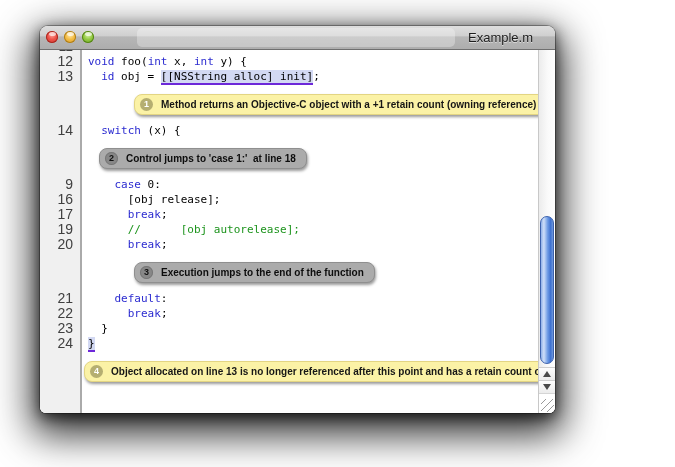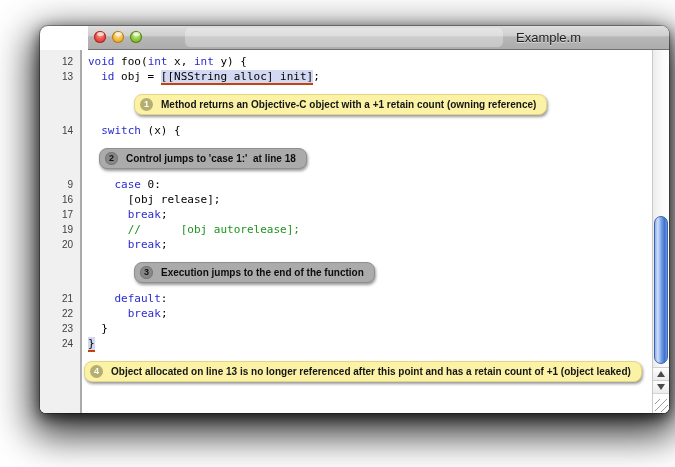--- a/index.html
+++ b/index.html
@@ -2,25 +2,24 @@
 <html><head>
 <meta charset="utf-8">
 <style>
   html,body{margin:0;padding:0;}
   body{
     width:675px;height:467px;background:#ffffff;overflow:hidden;
     font-family:"Liberation Sans",sans-serif;position:relative;
   }
   
   .window{
-    position:absolute;left:40px;top:26px;width:581px;height:387px;
+    position:absolute;left:40px;top:26px;width:515px;height:387px;
     border-radius:8px 8px 6px 6px;background:#fff;
     box-shadow:0 4px 14px rgba(0,0,0,.65), 0 14px 38px 8px rgba(0,0,0,.80), 0 0 0 1px rgba(0,0,0,.30);
     overflow:hidden;
-    padding-left:48px;
   }
   .titlebar{
     position:relative;height:23px;
     background:linear-gradient(180deg,#dedede 0%,#cfcfcf 45%,#b7b7b7 46%,#adadad 100%);
     border-bottom:1px solid #6f6f6f;
   }
   .titlebar-field{
     position:absolute;left:97px;top:2px;width:318px;height:19px;
     background:rgba(255,255,255,.30);border-radius:5px;
   }
@@ -41,30 +40,30 @@
     box-shadow:inset 0 0 0 1px #558417;}
   
   .content{position:absolute;left:0;right:0;top:24px;bottom:0;background:#fff;}
   .rows{position:absolute;left:0;top:0;right:17px;bottom:0;display:flex;flex-direction:column;overflow:hidden;}
   .row{display:flex;flex:0 0 auto;}
   .row.clipped{height:15px;margin-top:-11px;}
   .row.filler{flex:1 1 auto;}
   .gut{
     flex:0 0 42px;background:#f0f0f0;border-right:2px solid #aaaaaa;
     text-align:right;box-sizing:border-box;padding-right:7px;
-    font-size:10px;line-height:15px;color:#404040;
+    font-size:14px;line-height:15px;color:#404040;
   }
   .codecell{flex:1 1 auto;padding-left:6px;}
   .codeline{
     font-family:"DejaVu Sans Mono","Liberation Mono",monospace;
     font-size:11px;line-height:15px;white-space:pre;color:#000;
   }
   .tok-kw{color:#2b2bd0;}
   .tok-cm{color:#1d941d;}
-  .tok-hl{background:#d3d9f3;border-bottom:2px solid #c2410c;}
+  .tok-hl{background:#d3d9f3;border-bottom:2px solid #6d28d9;}
   
   .bubble{
     display:inline-flex;align-items:center;margin:10px 0 8px 0;
     padding:3px 10px 3px 5px;border-radius:8px;
     font-size:10px;font-weight:bold;white-space:pre;
     box-shadow:1px 2px 3px rgba(0,0,0,.40);
   }
   .bubble.yellow{background:#fbf2a6;border:1px solid #e3d583;color:#161616;}
   .bubble.gray{background:#ababab;border:1px solid #8f8f8f;color:#0d0d0d;}
   .badge{

